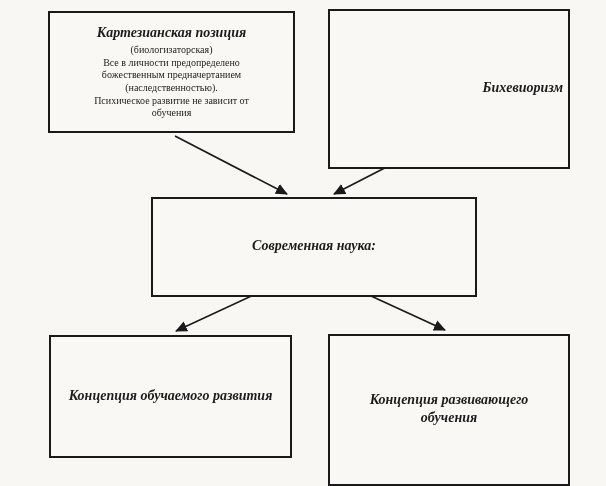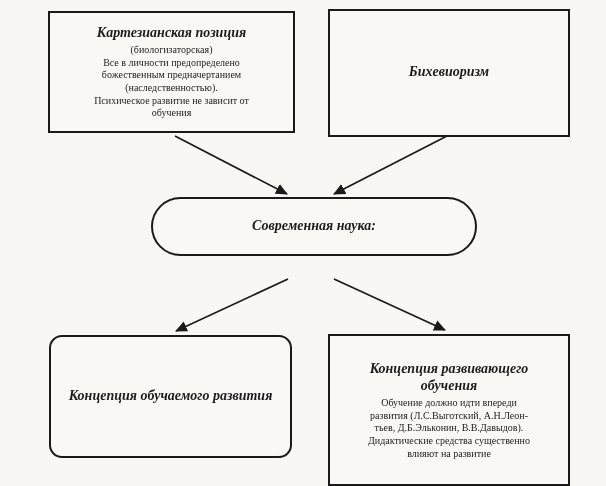--- a/index.html
+++ b/index.html
@@ -41,23 +41,23 @@
     font-style: italic;
     font-size: 14px;
     white-space: pre-line;
     margin-bottom: 2px;
   }
   .box-body {
     font-size: 10px;
     white-space: pre-line;
   }
   .box-cartesian   { left: 48px;  top: 11px;  width: 247px; height: 122px; }
-  .box-behaviorism { left: 328px; top: 9px;   width: 242px; height: 128px; }
-  .box-modern      { left: 151px; top: 197px; width: 326px; height: 59px; line-height: 1.38; border-radius: 32px; }
-  .box-trainable   { left: 49px;  top: 335px; width: 243px; height: 123px; border-radius: 13px; }
+  .box-behaviorism { left: 328px; top: 9px;   width: 242px; height: 160px; align-items: flex-end; }
+  .box-modern      { left: 151px; top: 197px; width: 326px; height: 100px; line-height: 1.38; }
+  .box-trainable   { left: 49px;  top: 335px; width: 243px; height: 123px; }
   .box-developing  { left: 328px; top: 334px; width: 242px; height: 152px; }
 </style>
 </head>
 <body>
 
 <div class="canvas">
 
   <svg class="arrows" viewBox="0 0 606 486" xmlns="http://www.w3.org/2000/svg">
     <defs>
       <marker id="ah" markerUnits="userSpaceOnUse" markerWidth="13" markerHeight="11" refX="11" refY="5.5" orient="auto">
@@ -88,20 +88,15 @@
     <div class="box-title">Современная наука:</div>
   </div>
 
   <div class="box box-trainable">
     <div class="box-title">Концепция обучаемого развития</div>
   </div>
 
   <div class="box box-developing">
     <div class="box-title">Концепция развивающего
 обучения</div>
-    <div class="box-body">Обучение должно идти впереди
-развития (Л.С.Выготский, А.Н.Леон-
-тьев, Д.Б.Эльконин, В.В.Давыдов).
-Дидактические средства существенно
-влияют на развитие</div>
   </div>
 
 </div>
 
 </body></html>

